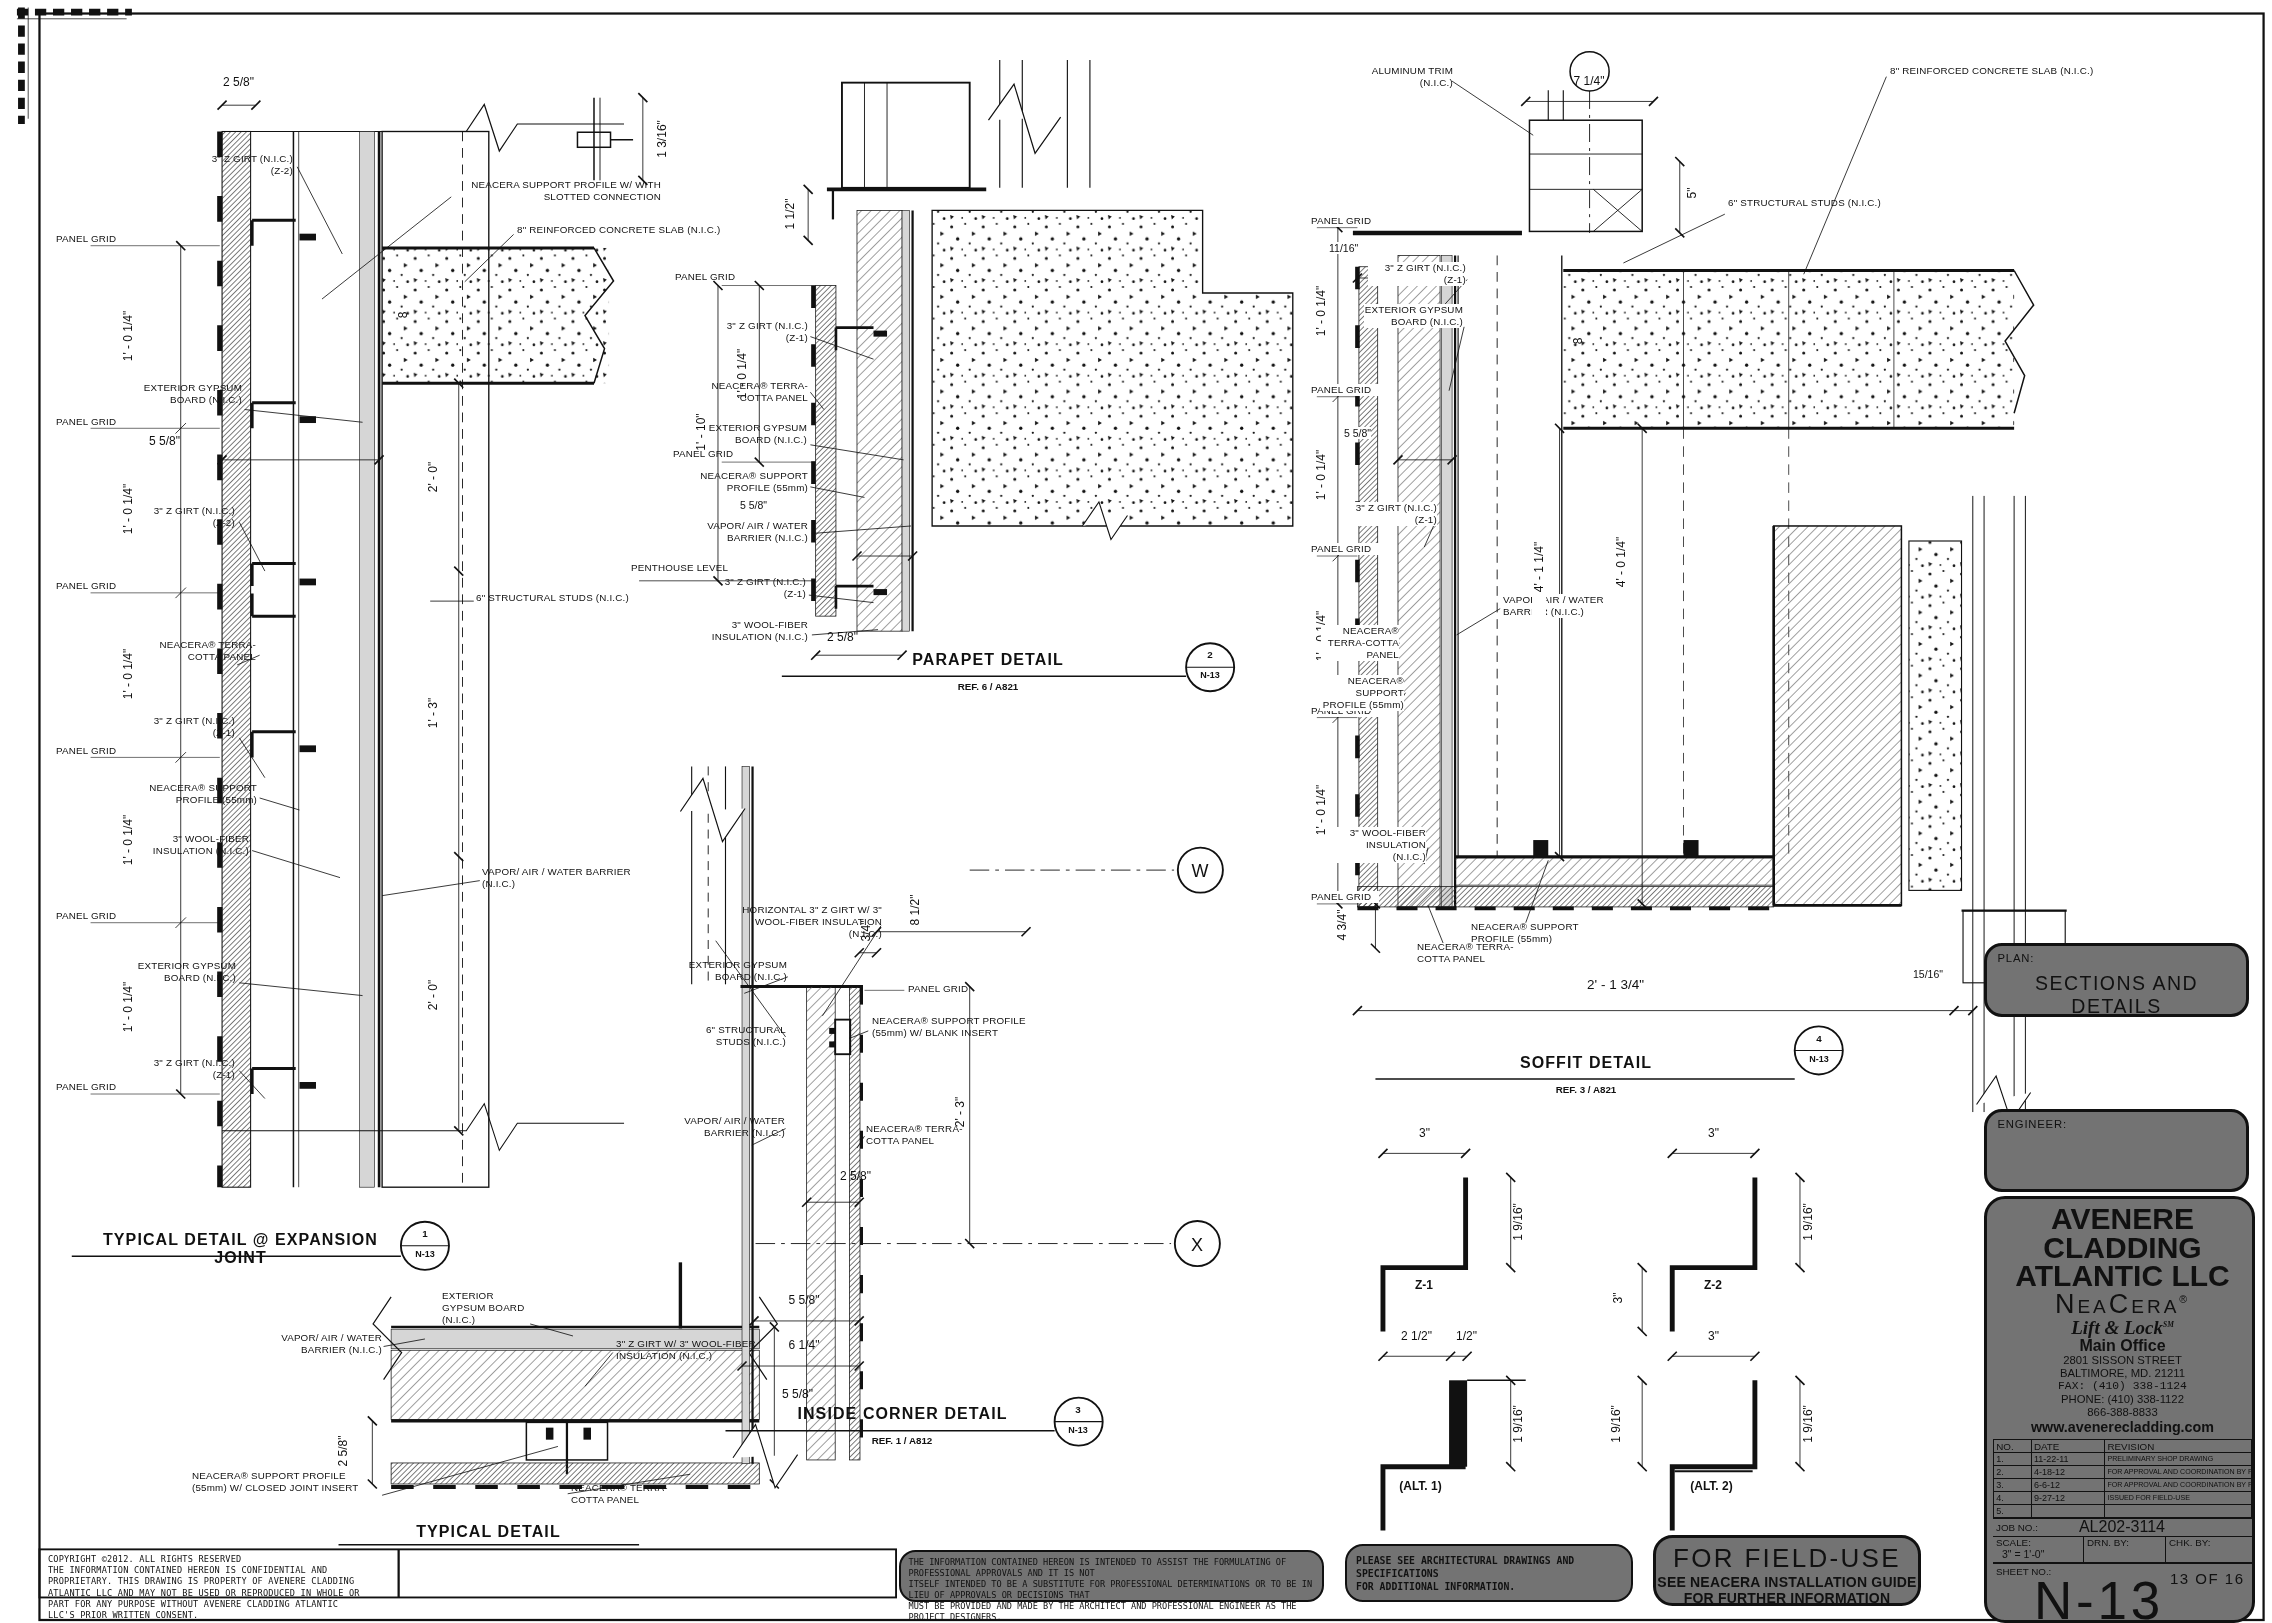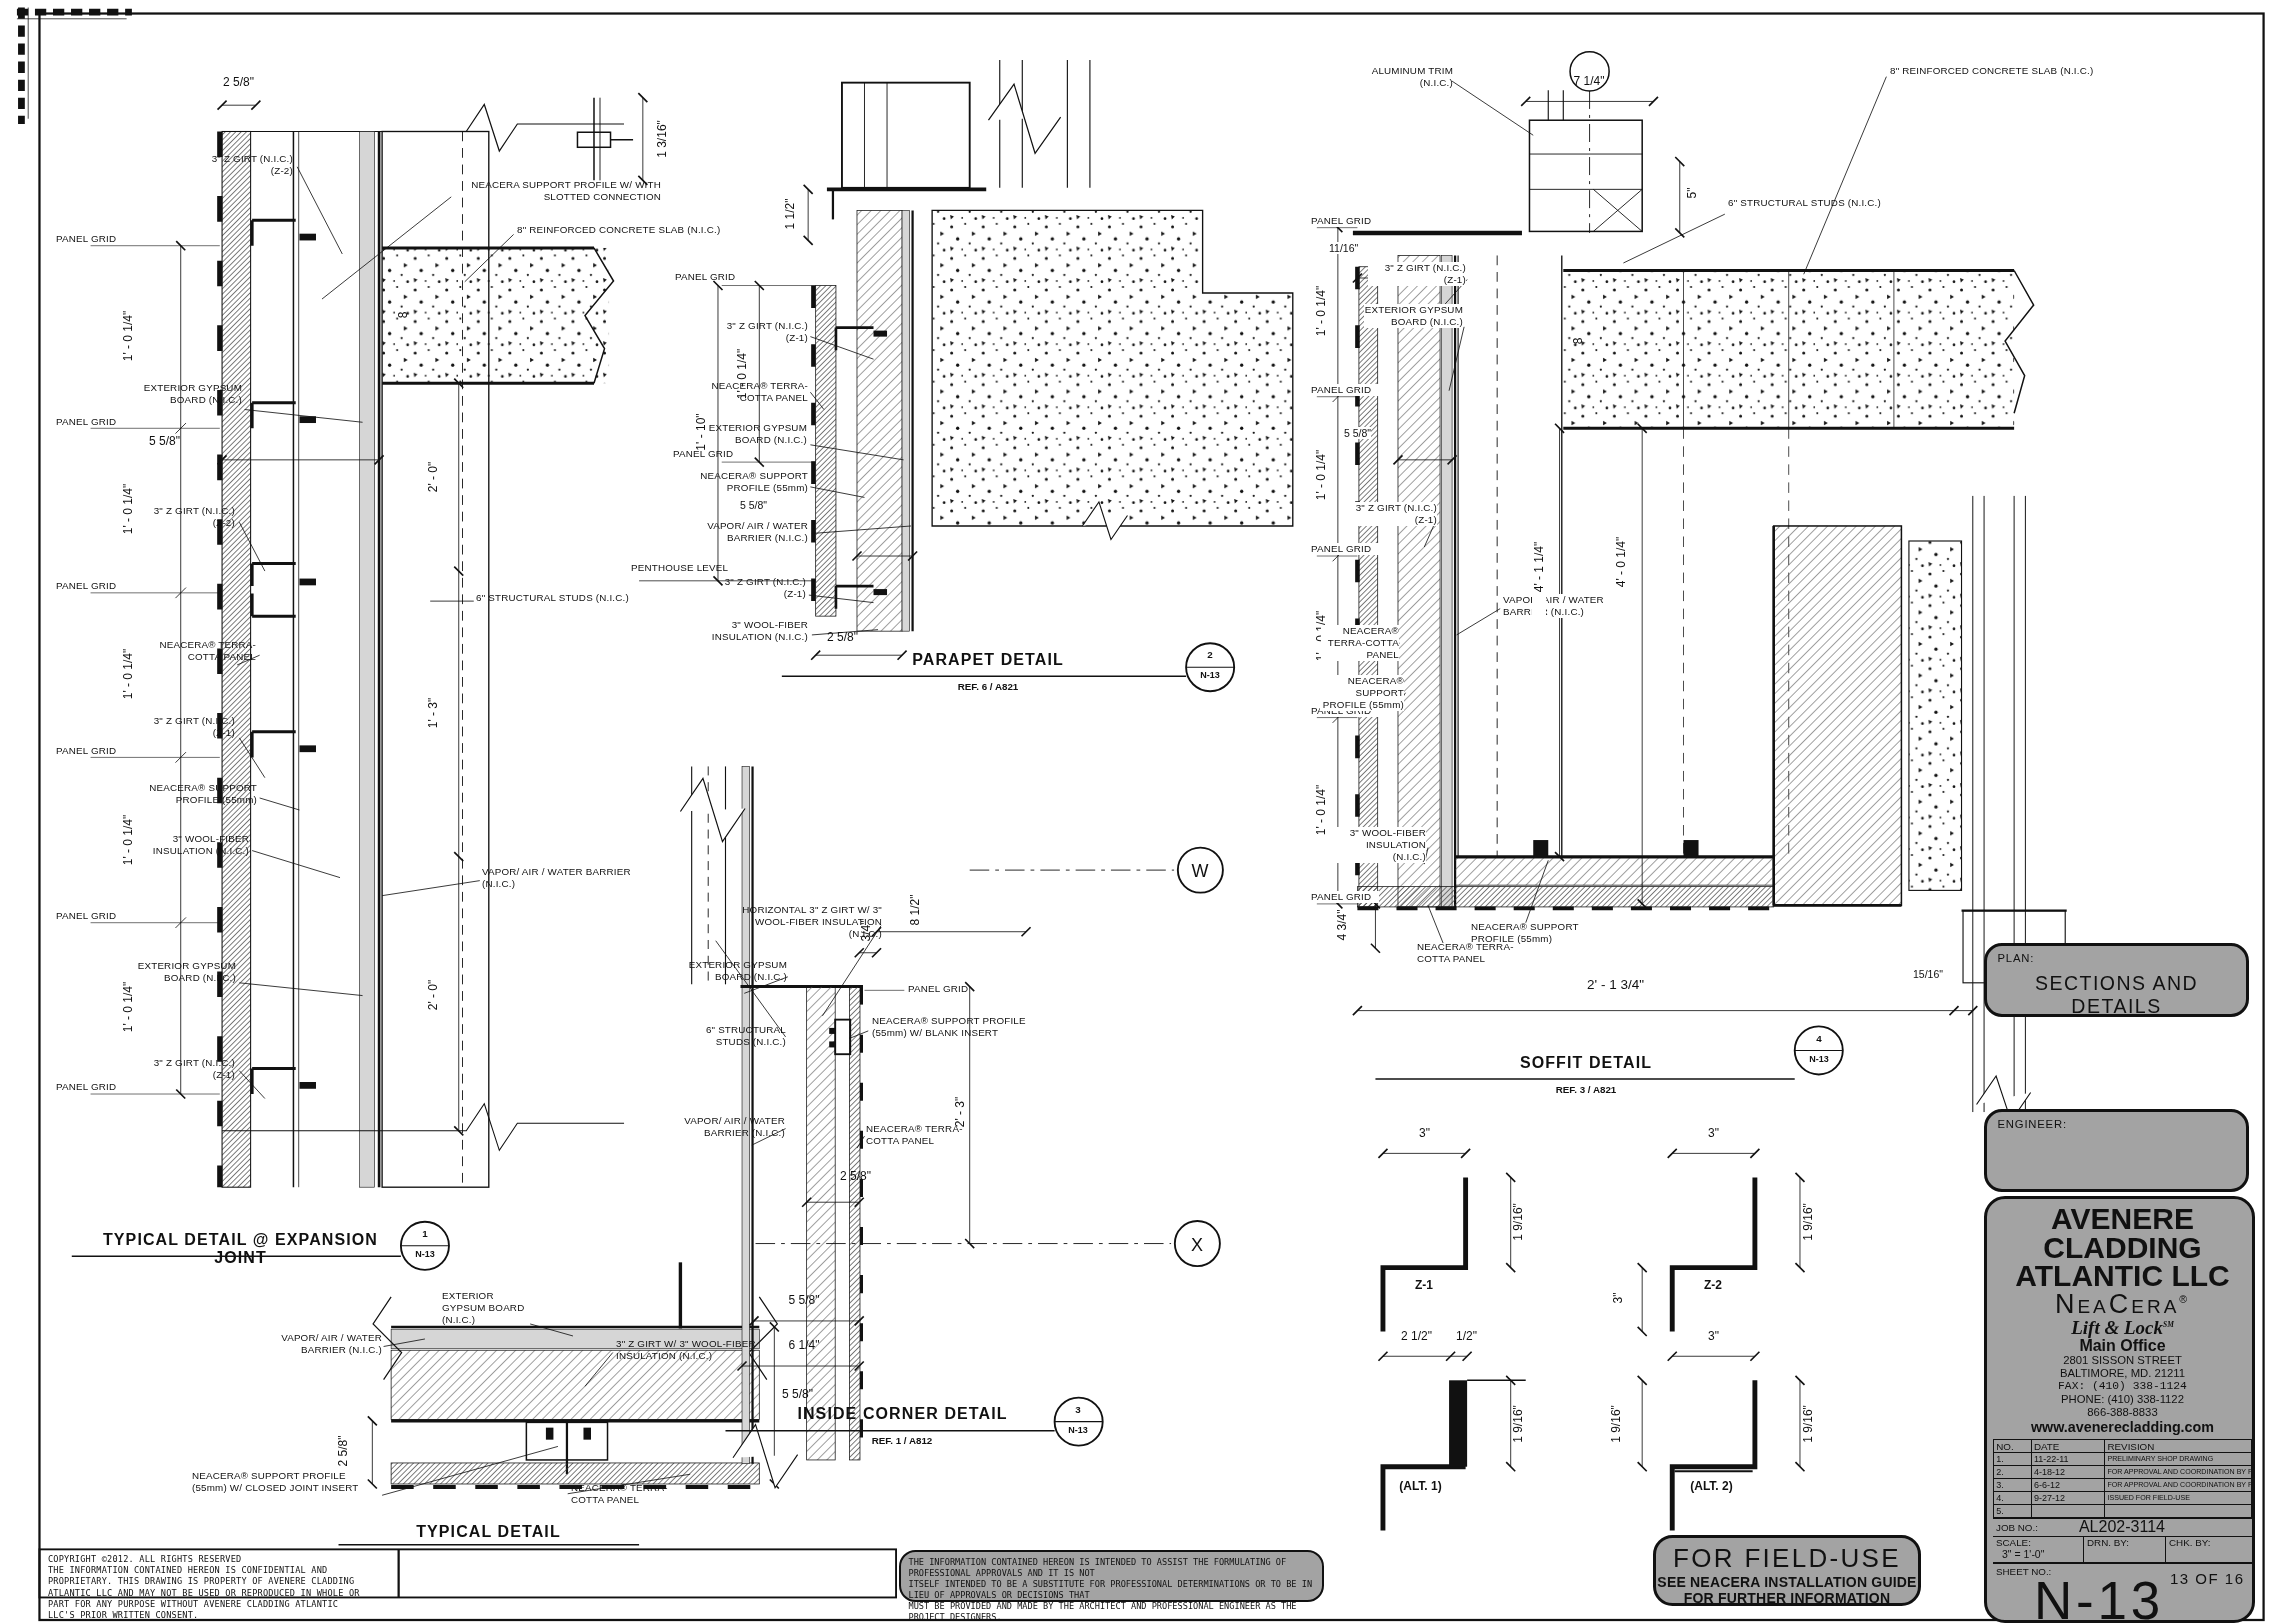--- a/index.html
+++ b/index.html
@@ -8,21 +8,21 @@
   svg{position:absolute;left:0;top:0;}
   .lbl{position:absolute;font-size:9.8px;line-height:1.22;letter-spacing:0.2px;white-space:normal;}
   .ra{text-align:right;}
   .ctr{text-align:center;}
   .dm{position:absolute;font-size:12px;white-space:nowrap;font-weight:500;}
   .v{transform:rotate(-90deg);transform-origin:center center;text-align:center;position:absolute;}
   .ttl{position:absolute;font-size:16px;font-weight:bold;letter-spacing:1.1px;text-align:center;}
   .ref{position:absolute;font-size:9.8px;font-weight:bold;text-align:center;}
   .cs{position:absolute;font-size:9.8px;font-weight:bold;}
   .mono{font-family:"DejaVu Sans Mono",monospace;white-space:pre-line;}
-  .box{position:absolute;border:3px solid #111;border-radius:18px;background:#a3a3a3;}
+  .box{position:absolute;border:3px solid #111;border-radius:18px;background:#737373;}
   .blab{position:absolute;left:10.5px;top:6px;font-size:11.3px;letter-spacing:0.8px;}
   #companyBox{border-width:3.8px;border-radius:21px;padding-left:6px;}
   .coline{text-align:center;font-weight:800;font-size:30px;line-height:.95;letter-spacing:0;}
   .tbl{width:100%;border-collapse:collapse;table-layout:fixed;}
   .tbl td{border:1.1px solid #111;height:12px;padding:0 2.3px;font-size:9px;overflow:hidden;white-space:nowrap;}
   .tbl td.desc{font-size:7.1px;}
   .tbl tr.hd td{font-size:9.8px;}
 </style>
 </head>
 <body>
@@ -599,19 +599,23 @@
 
 <div class="lbl mono" style="left:48px;top:1554px;width:338px;font-size:8.6px;line-height:1.3;">COPYRIGHT ©2012. ALL RIGHTS RESERVED
 THE INFORMATION CONTAINED HEREON IS CONFIDENTIAL AND PROPRIETARY. THIS DRAWING IS PROPERTY OF AVENERE CLADDING
 ATLANTIC LLC AND MAY NOT BE USED OR REPRODUCED IN WHOLE OR PART FOR ANY PURPOSE WITHOUT AVENERE CLADDING ATLANTIC
 LLC'S PRIOR WRITTEN CONSENT.</div>
 <div class="box" style="left:899px;top:1550px;width:421px;height:48px;border-width:2.3px;border-radius:16.5px;">
   <div class="mono" style="padding:4.5px 7.5px;font-size:8.6px;line-height:1.3;">THE INFORMATION CONTAINED HEREON IS INTENDED TO ASSIST THE FORMULATING OF PROFESSIONAL APPROVALS AND IT IS NOT
 ITSELF INTENDED TO BE A SUBSTITUTE FOR PROFESSIONAL DETERMINATIONS OR TO BE IN LIEU OF APPROVALS OR DECISIONS THAT
 MUST BE PROVIDED AND MADE BY THE ARCHITECT AND PROFESSIONAL ENGINEER AS THE PROJECT DESIGNERS.</div>
 </div>
+<div class="box" style="left:1345px;top:1544px;width:284px;height:54px;border-width:2.6px;border-radius:18px;">
+  <div class="mono" style="padding:7.5px 9px;font-size:9.8px;font-weight:bold;line-height:1.35;">PLEASE SEE ARCHITECTURAL DRAWINGS AND SPECIFICATIONS
+FOR ADDITIONAL INFORMATION.</div>
+</div>
 <div class="box" style="left:1653px;top:1535px;width:262px;height:65px;border-width:3.8px;border-radius:19.5px;">
   <div style="text-align:center;font-size:26px;letter-spacing:2.3px;margin-top:4.5px;">FOR FIELD-USE</div>
   <div style="text-align:center;font-size:14px;letter-spacing:0.2px;font-weight:bold;">SEE NEACERA INSTALLATION GUIDE FOR FURTHER INFORMATION</div>
 </div>
 
 </div>
 
 
 </body></html>

